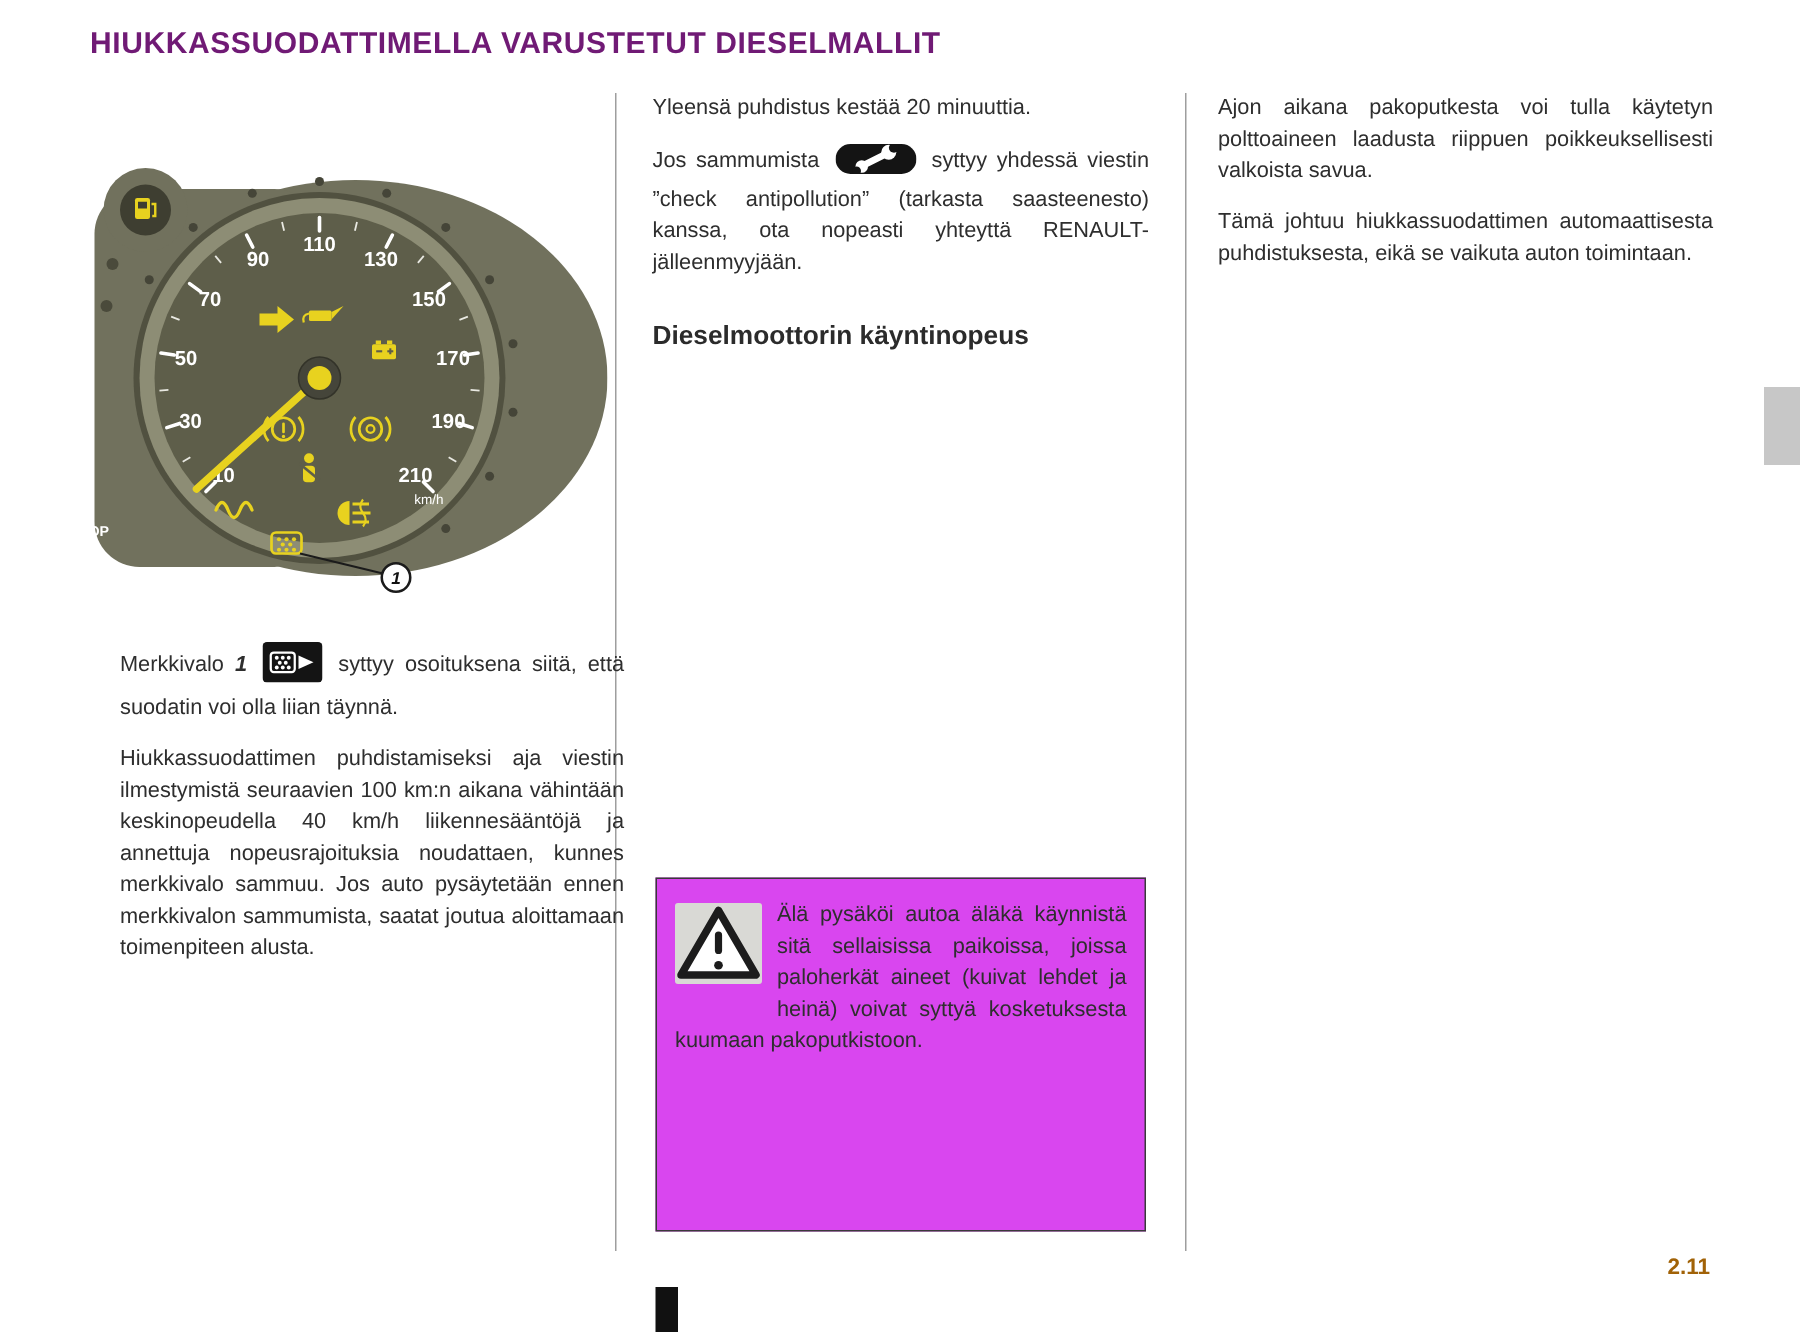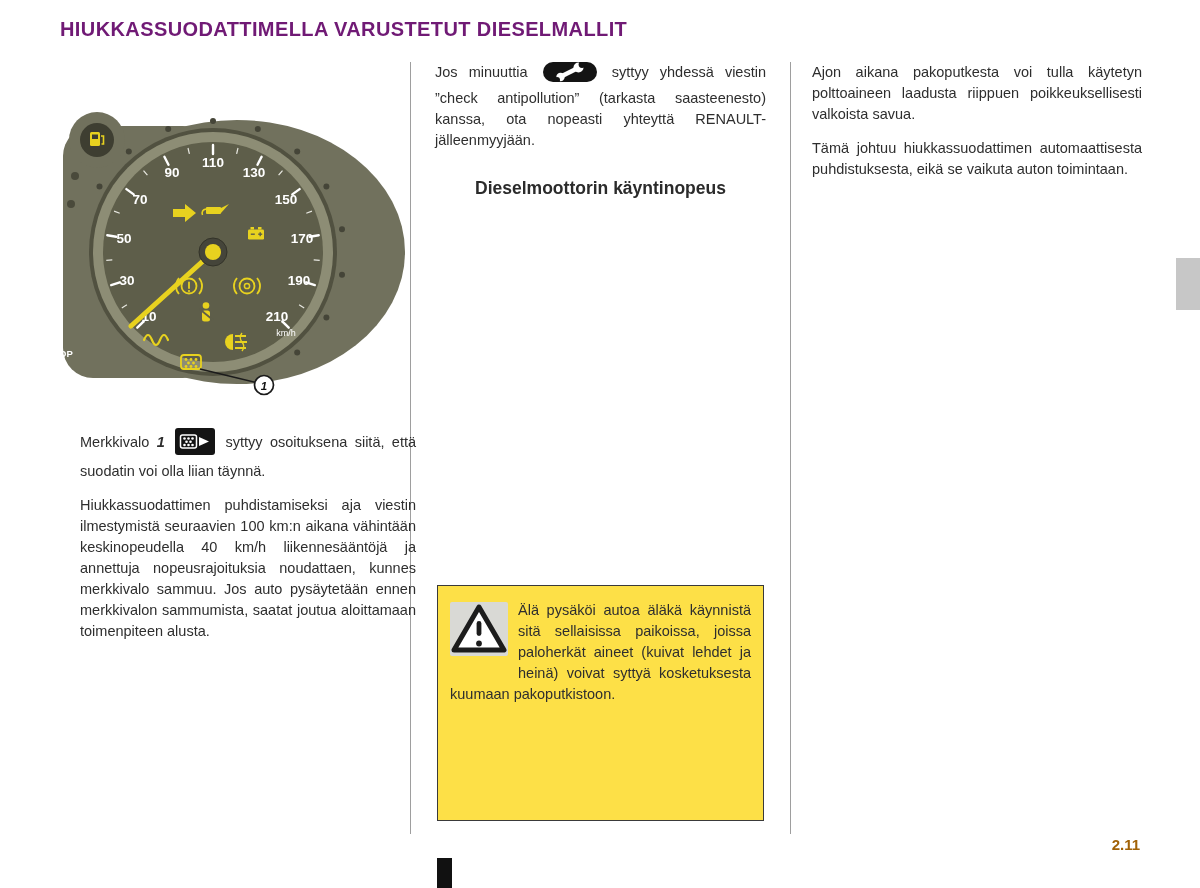--- a/index.html
+++ b/index.html
@@ -12,27 +12,27 @@
     font-size:20px; font-weight:bold; letter-spacing:0.4px; color:#701a75;
   }
   p { margin:0 0 13px 0; font-size:14.5px; line-height:21px; text-align:justify; }
   .divider { position:absolute; top:62px; width:1px; height:772px; background:#9e9e9e; }
   .divider-left  { left:410px; }
   .divider-right { left:790px; }
   .cluster-figure { position:absolute; left:55px; top:80px; width:350px; height:325px; }
   .col-left  { position:absolute; left:60px;  top:428px; width:336px;margin-left:20px; }
   .col-mid   { position:absolute; left:435px; top:62px;  width:331px; }
   .col-right { position:absolute; left:812px; top:62px;  width:330px; }
-  .mid-heading { font-size:17.5px; font-weight:bold; margin:27px 0 13px 0; color:#2b2b2b;text-align:center; }
+  .mid-heading { font-size:17.5px; font-weight:bold; margin:27px 0 13px 0; color:#2b2b2b; }
   .bold-num { font-weight:bold; font-style:italic; }
   .inline-badge { display:inline-block; vertical-align:-8px; margin:0 3px; }
   .inline-pill  { display:inline-block; vertical-align:-5px; margin:0 4px; }
   .warning-box {
     position:absolute; left:437px; top:585px; width:327px; height:236px;
-    box-sizing:border-box; border:1px solid #3a3a3a; background:#fde047;
+    box-sizing:border-box; border:1px solid #3a3a3a; background:#d946ef;
     padding:14px 12px 10px 12px;
   }
   .warning-box p { margin:0; }
   .warn-icon { float:left; margin:2px 10px 4px 0; }
   .page-number {
     position:absolute; left:1060px; top:836px; width:80px; text-align:right;
     font-size:15px; font-weight:bold; color:#a16207;
   }
   .side-tab { position:absolute; left:1176px; top:258px; width:24px; height:52px; background:#c7c7c7; }
   .print-marker { position:absolute; left:437px; top:858px; width:15px; height:30px; background:#111; }
@@ -208,21 +208,22 @@
             <circle cx="9.5" cy="17" r="1.3" fill="#fff"></circle>
         <circle cx="13.5" cy="17" r="1.3" fill="#fff"></circle>
             <circle cx="17.5" cy="17" r="1.3" fill="#fff"></circle>
         <polygon points="24,9 34,13.5 24,18" fill="#ffffff"></polygon>
       </svg></span>
       <span>syttyy osoituksena siitä, että suodatin voi olla liian täynnä.</span></p>
     <p>Hiukkassuodattimen puhdistamiseksi aja viestin ilmestymistä seuraavien 100 km:n aikana vähintään keskinopeudella 40 km/h liikennesääntöjä ja annettuja nopeusrajoituksia noudattaen, kunnes merkkivalo sammuu. Jos auto pysäytetään ennen merkkivalon sammumista, saatat joutua aloittamaan toimenpiteen alusta.</p>
   </div>
 
   <div class="col-mid">
-    <p><span>Jos minuuttia</span>
+    <p>Yleensä puhdistus kestää 20 minuuttia.</p>
+    <p><span>Jos sammumista</span>
       <span class="inline-pill"><svg width="54" height="20" viewBox="0 0 54 20">
         <rect x="0" y="0" width="54" height="20" rx="10" fill="#141414"></rect>
         <line x1="20" y1="13.5" x2="33" y2="7" stroke="#ffffff" stroke-width="4.5" stroke-linecap="round"></line>
         <circle cx="35.5" cy="5.5" r="5" fill="#ffffff"></circle>
         <circle cx="39" cy="2.5" r="3.4" fill="#141414"></circle>
         <circle cx="17.5" cy="15" r="4.2" fill="#ffffff"></circle>
         <circle cx="14" cy="18" r="3" fill="#141414"></circle>
       </svg></span>
       <span>syttyy yhdessä viestin ”check antipollution” (tarkasta saasteenesto) kanssa, ota nopeasti yhteyttä RENAULT-jälleenmyyjään.</span></p>
     <div class="mid-heading">Dieselmoottorin käyntinopeus</div>

